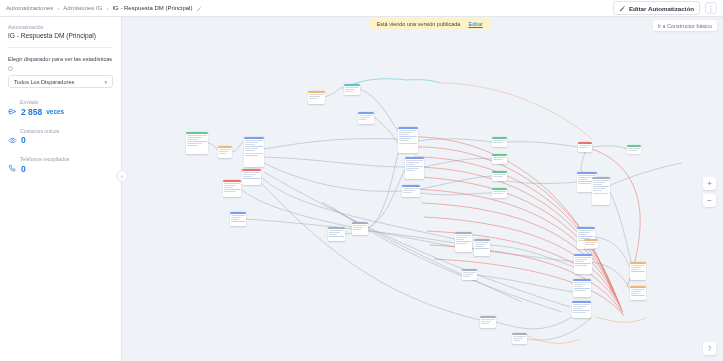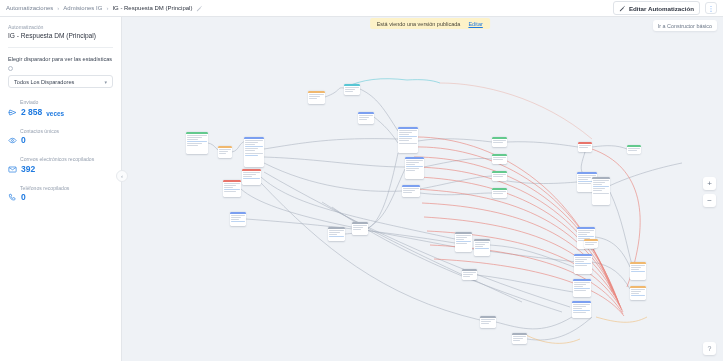--- a/index.html
+++ b/index.html
@@ -57,21 +57,21 @@
   }
   .select-box {
     margin-top: 5px; height: 13px; border: 1px solid #dfe3e8; border-radius: 3px;
     background: #fff; display: flex; align-items: center; justify-content: space-between;
     padding: 0 5px; font-size: 5.6px; color: #3d4655; cursor: pointer;
   }
   .caret { font-size: 5px; color: #8c97a6; }
 
   .stat { margin-top: 11px; }
   .stat-label { font-size: 5.1px; color: #98a2b1; margin-left: 12px; margin-bottom: 1.5px; }
-  .stat-row { display: flex; align-items: flex-end; gap: 4px; }
+  .stat-row { display: flex; align-items: center; gap: 4px; }
   .stat-icon { width: 9px; height: 9px; flex: none; }
   .stat-value { font-size: 8.5px; font-weight: bold; color: #1f7ae0; white-space: nowrap; }
   .stat-suffix { font-size: 6.4px; font-weight: bold; color: #1f7ae0; }
 
   .collapse-handle {
     position: absolute; left: 116px; top: 170px; width: 12px; height: 12px;
     border-radius: 50%; background: #fbfcfd; border: 1px solid #e6e9ed;
     display: flex; align-items: center; justify-content: center;
     font-size: 6px; color: #9aa4b2; cursor: pointer; z-index: 6;
   }
@@ -188,30 +188,20 @@
       <div class="stat-label">Contactos únicos</div>
       <div class="stat-row">
         <svg class="stat-icon" viewBox="0 0 16 16">
           <path d="M1.5 8s2.4-4 6.5-4 6.5 4 6.5 4-2.4 4-6.5 4-6.5-4-6.5-4z" fill="none" stroke="#1f7ae0" stroke-width="1.2"></path>
           <circle cx="8" cy="8" r="1.7" fill="none" stroke="#1f7ae0" stroke-width="1.2"></circle>
         </svg>
         <span class="stat-value">0</span>
       </div>
     </div>
 
-    <div class="stat">
-      <div class="stat-label">Correos electrónicos recopilados</div>
-      <div class="stat-row">
-        <svg class="stat-icon" viewBox="0 0 16 16">
-          <rect x="1.5" y="3.5" width="13" height="9" rx="1.2" fill="none" stroke="#1f7ae0" stroke-width="1.2"></rect>
-          <path d="M2 4.5l6 4 6-4" fill="none" stroke="#1f7ae0" stroke-width="1.2"></path>
-        </svg>
-        <span class="stat-value">392</span>
-      </div>
-    </div>
 
     <div class="stat">
       <div class="stat-label">Teléfonos recopilados</div>
       <div class="stat-row">
         <svg class="stat-icon" viewBox="0 0 16 16">
           <path d="M3 2.5l2.3-.5 1.3 3-1.5 1.1c.7 1.6 1.9 2.8 3.4 3.5l1.1-1.5 3 1.3-.5 2.3c-.1.5-.6.8-1.1.8C6.3 12.5 3.5 9.7 2.2 3.6c-.1-.5.2-1 .8-1.1z" fill="none" stroke="#1f7ae0" stroke-width="1.2" stroke-linejoin="round"></path>
         </svg>
         <span class="stat-value">0</span>
       </div>
     </div>

